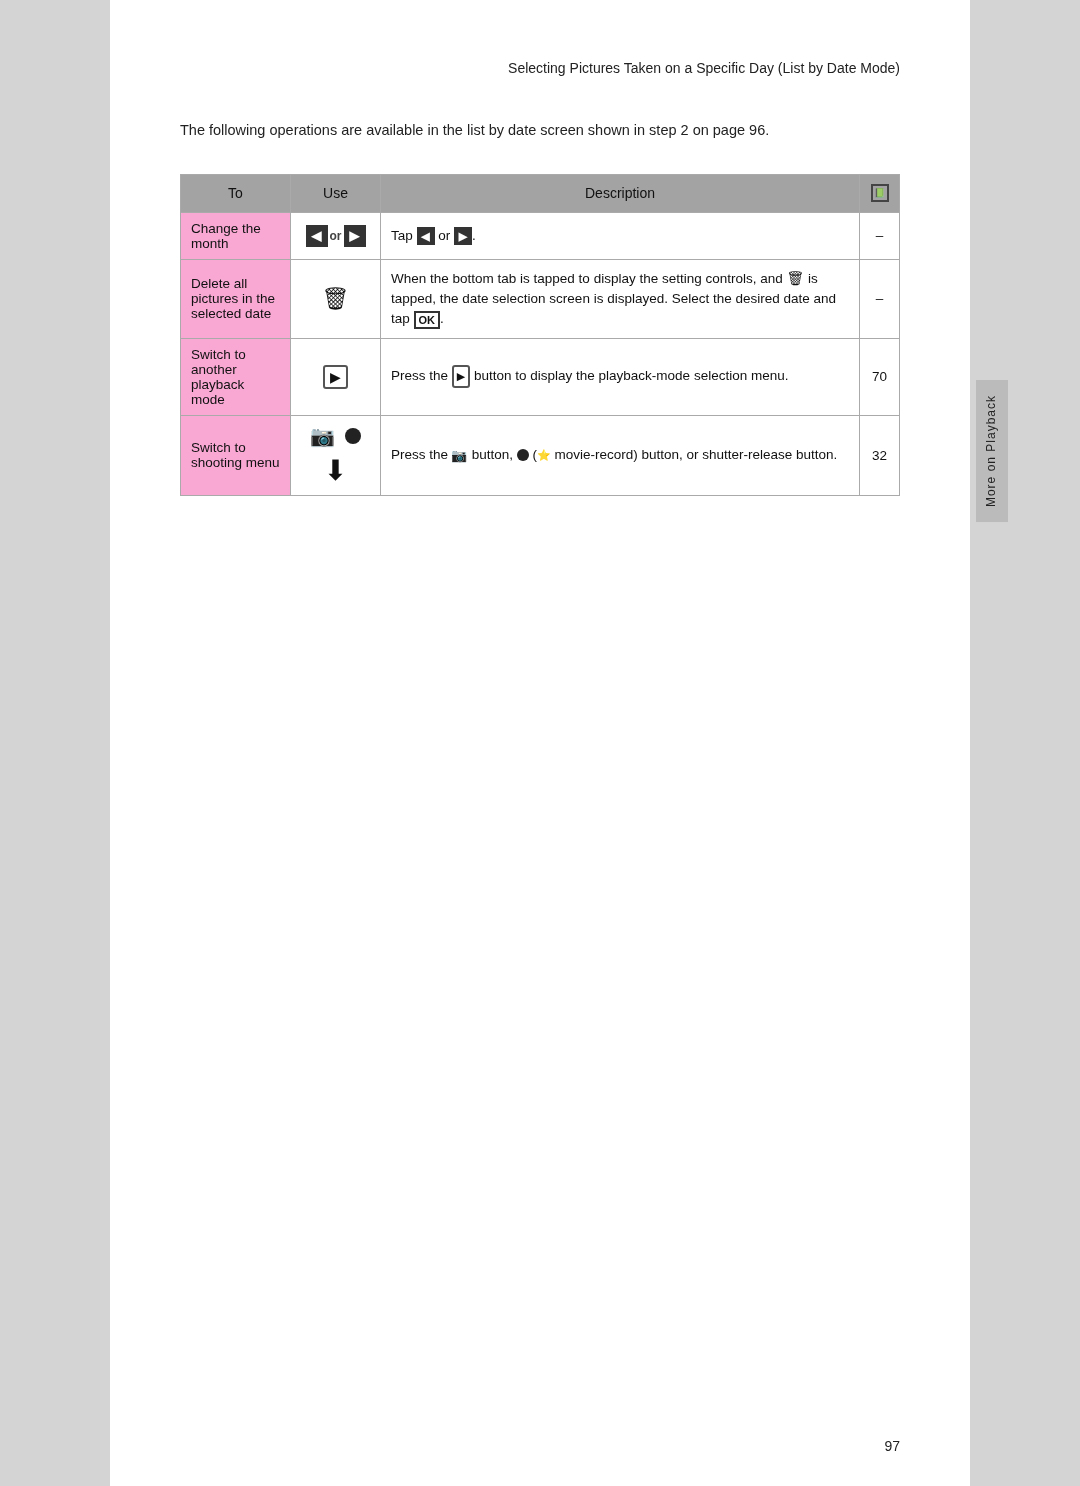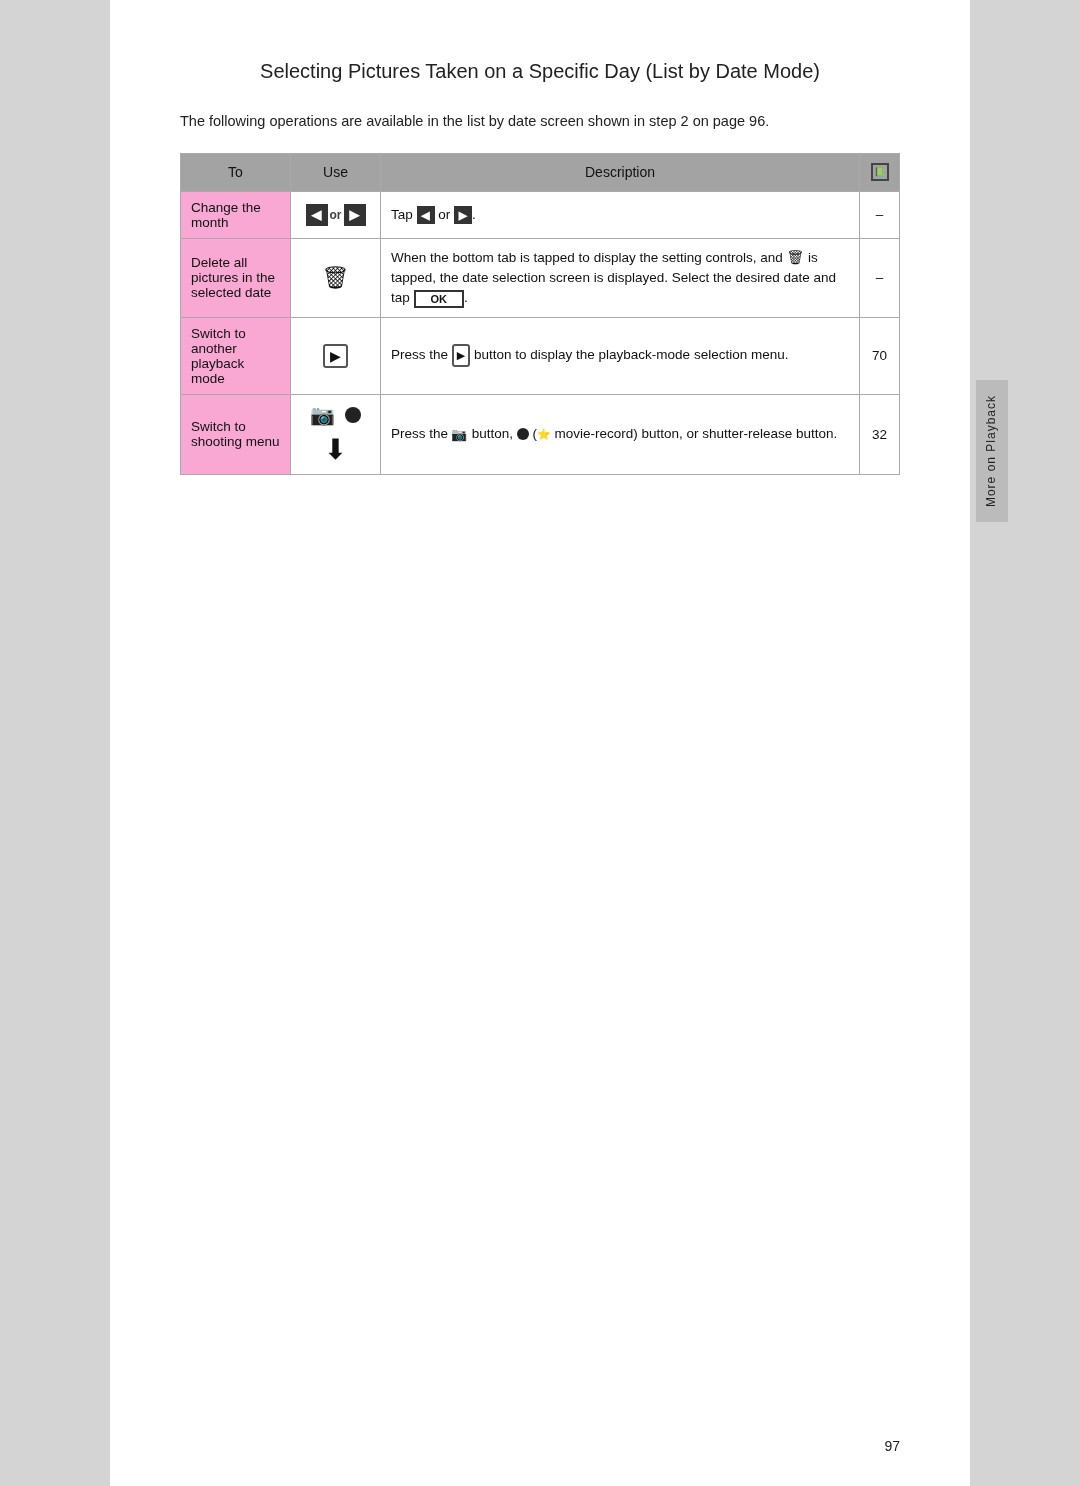--- a/index.html
+++ b/index.html
@@ -21,40 +21,40 @@
     .page {
       background-color: #ffffff;
       width: 860px;
       min-height: 1486px;
       padding: 60px 70px 60px 70px;
       position: relative;
       margin: 0 auto;
     }
 
     .top-title {
-      text-align: center;
-      font-size: 20px;
+      text-align: right;
+      font-size: 14px;
       color: #222;
-      margin-bottom: 28px;
+      margin-bottom: 44px;
       font-family: Arial, sans-serif;
     }
 
     .section-title {
       font-size: 22px;
       font-weight: bold;
       font-family: Arial, sans-serif;
       margin-bottom: 14px;
       color: #111;
     }
 
     .intro-text {
       font-size: 14.5px;
       font-family: Arial, sans-serif;
       color: #222;
-      margin-bottom: 20px;
+      margin-bottom: 32px;
       line-height: 1.5;
     }
 
     
     .ops-table {
       width: 100%;
       border-collapse: collapse;
       font-family: Arial, sans-serif;
       font-size: 13.5px;
     }
@@ -171,21 +171,21 @@
       width: 16px;
       height: 16px;
       background-color: #222;
       border-radius: 50%;
       display: inline-block;
     }
 
     .ok-badge {
       display: inline-block;
       border: 2px solid #333;
-      padding: 0px 15px;
+      padding: 0px 3px;
       font-size: 11px;
       font-weight: bold;
       vertical-align: middle;
       line-height: 1.3;
     }
 
     .side-tab {
       position: absolute;
       right: -38px;
       top: 380px;

